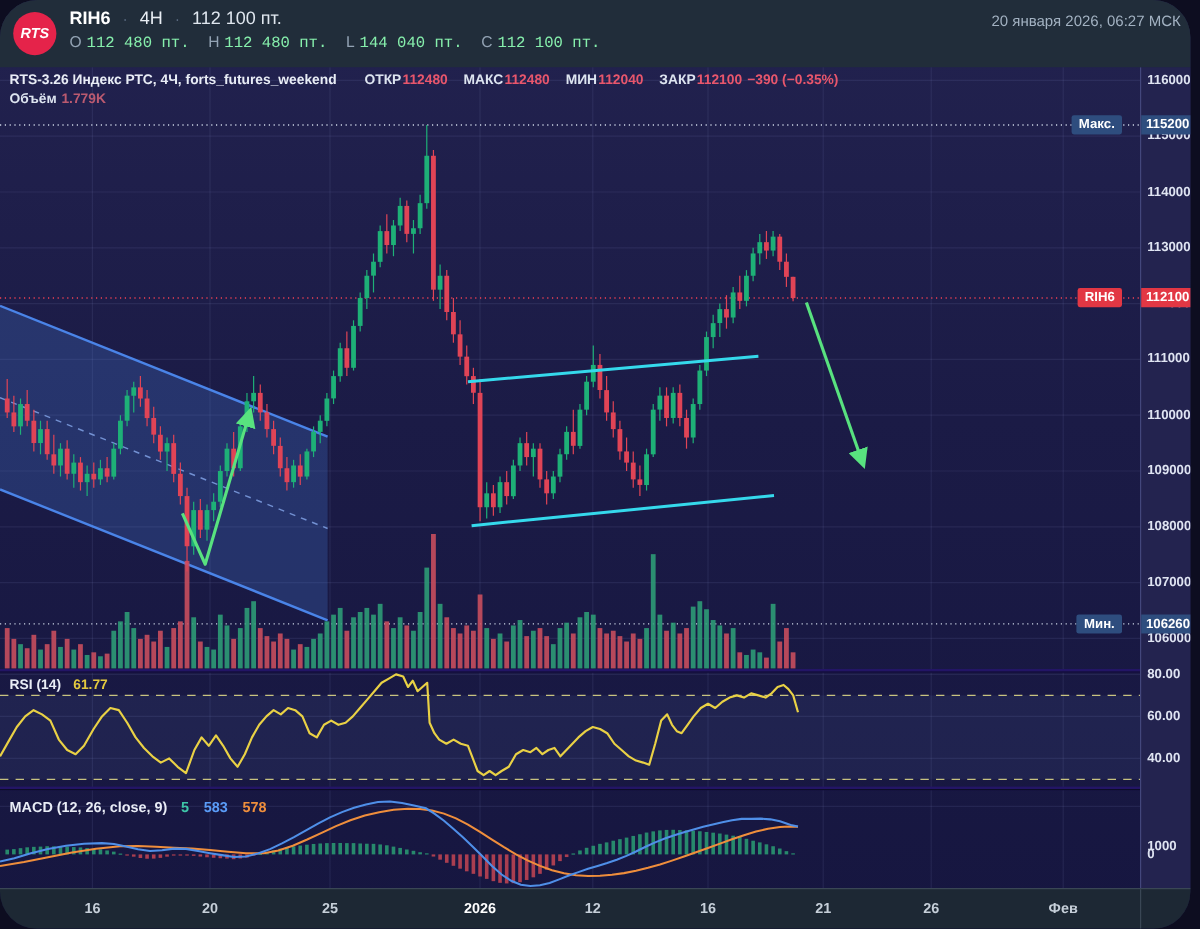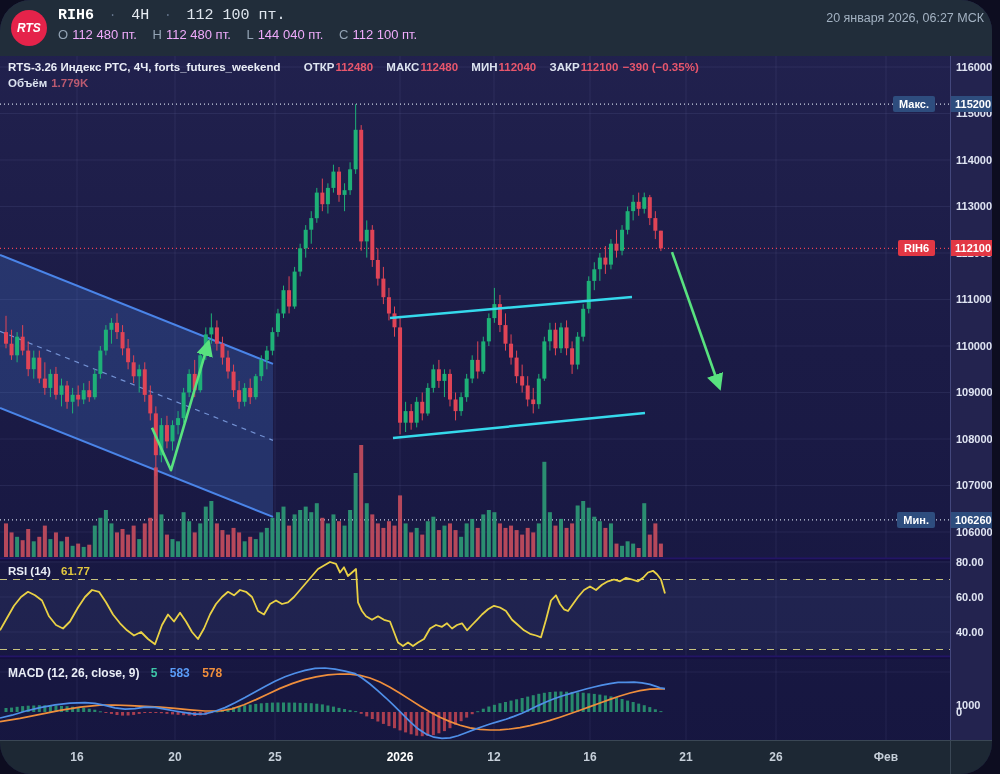--- a/index.html
+++ b/index.html
@@ -3,27 +3,27 @@
 <meta charset="utf-8">
 <style>
   html,body{margin:0;padding:0;background:#0d0d20;}
   #app{position:relative;width:992px;height:774px;overflow:hidden;
        font-family:"Liberation Sans",sans-serif;background:linear-gradient(180deg,#22224f 0%,#1b1b46 45%,#161640 100%);border-radius:31px;}
   
   header{position:absolute;left:0;top:0;width:1000px;height:56px;background:#212d3a;z-index:30;}
   .logo{position:absolute;left:11px;top:10px;width:36px;height:36px;border-radius:50%;background:#e5234a;
         color:#fff;font-weight:800;font-size:12px;display:flex;align-items:center;justify-content:center;font-style:italic;}
   .hleft{position:absolute;left:58px;top:7px;}
-  .row1{font-size:15px;color:#e8edf3;font-family:Liberation Mono, monospace;}
+  .row1{font-size:15px;color:#e8edf3;}
   .row1 .sym{font-weight:700;color:#fff;}
   .row1 .dot{color:#64748b;margin:0 6px;font-size:12px;}
   .row1 .last{color:#dfe6ee;}
   .row2{margin-top:3px;font-size:13px;}
   .row2 .k{color:#93a3b4;margin-right:4px;}
-  .row2 .v{color:#f0abfc;margin-right:12px;}
+  .row2 .v{color:#86efac;margin-right:12px;font-family:Liberation Mono, monospace;}
   .hright{position:absolute;right:16px;top:8px;text-align:right;}
   .brand{font-size:19px;font-weight:800;letter-spacing:1px;color:#f3f5f7;}
   .dt{margin-top:3px;font-size:12.5px;color:#a3b2c2;}
   
   #cv{position:absolute;left:0;top:0;z-index:5;}
   
   .legend{position:absolute;z-index:20;pointer-events:none;}
   .l-main{left:8px;top:61px;font-size:11.5px;font-weight:700;}
   .lrow{height:16px;white-space:nowrap;}
   .lt{color:#e9edf6;margin-right:10px;}

